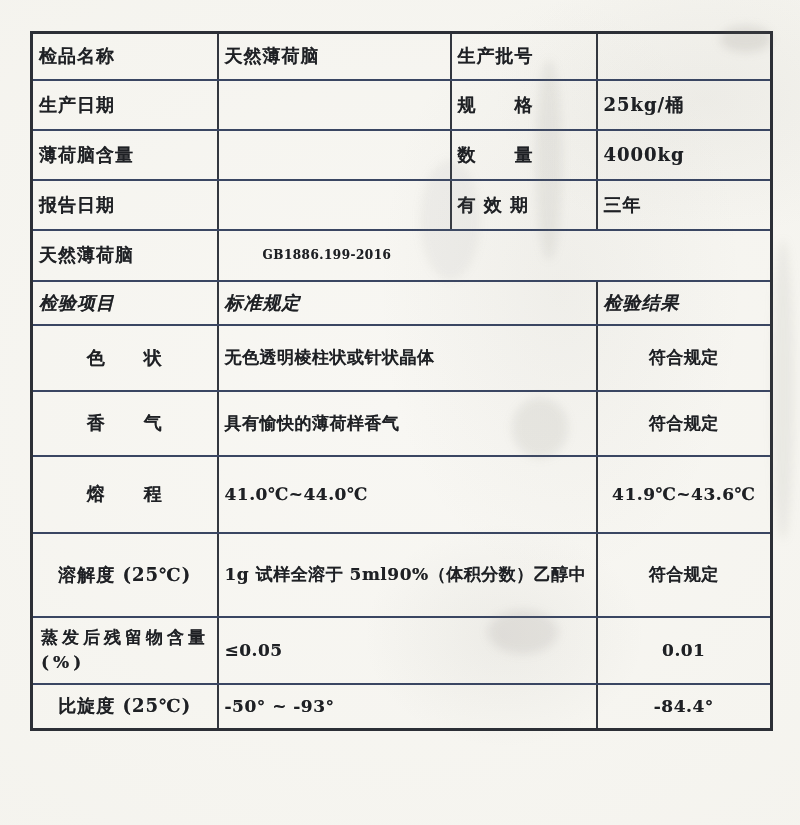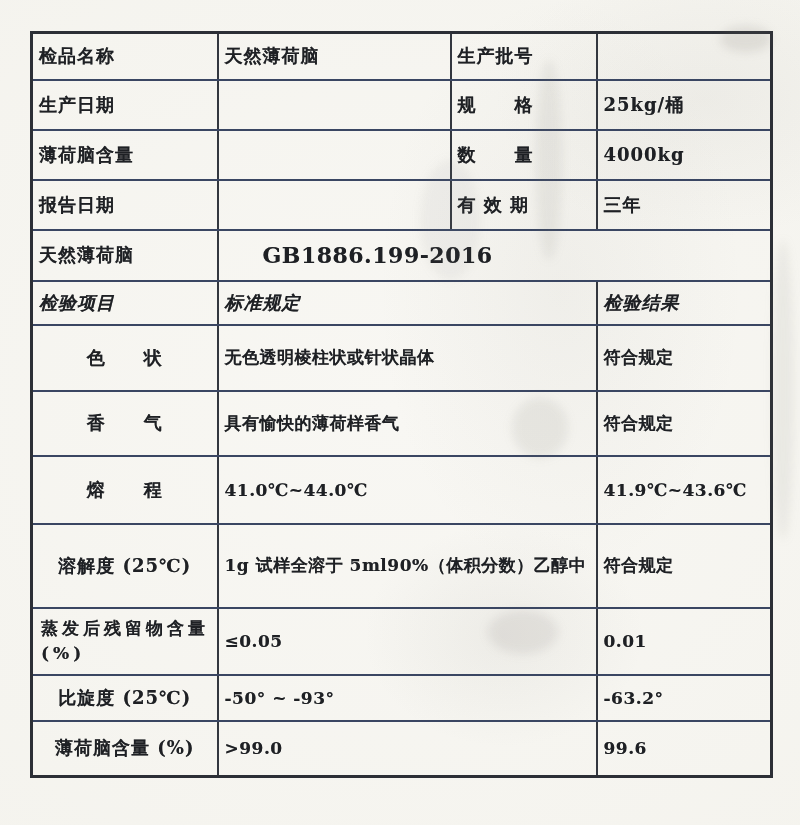--- a/index.html
+++ b/index.html
@@ -32,42 +32,42 @@
     border-top-color: #3a4662;
     border-bottom-color: #3a4662;
     vertical-align: middle;
     font-size: 18px;
     font-weight: 600;
     letter-spacing: 1px;
     padding: 2px 6px;
     text-shadow: 0 0 0.5px rgba(30,32,36,0.55);
   }
   .c-center { text-align: left; }
-  .c-standard { text-align: left; padding-left: 44px; font-size: 22px; letter-spacing: 0.5px; }
+  .c-standard { text-align: left; padding-left: 44px; font-size: 12px; letter-spacing: 0.5px; }
   .c-item   { text-align: center; }
   .c-spec   { text-align: left; white-space: nowrap; font-size: 17px; letter-spacing: 0.5px; }
-  .c-result { text-align: left; font-size: 17px; letter-spacing: 0.5px; }
+  .c-result { text-align: center; font-size: 17px; letter-spacing: 0.5px; }
   .c-residue {
     text-align: left; padding-left: 8px;
     white-space: pre-line;
     letter-spacing: 4px;
     font-size: 17px;
     line-height: 1.45;
   }
 
   
   tr:nth-child(1)  { height: 47px; }
   tr:nth-child(2)  { height: 50px; }
   tr:nth-child(3)  { height: 50px; }
   tr:nth-child(4)  { height: 50px; }
   tr:nth-child(5)  { height: 51px; }
   tr:nth-child(6)  { height: 44px; font-style: italic; }
   tr:nth-child(7)  { height: 66px; }
   tr:nth-child(8)  { height: 65px; }
-  tr:nth-child(9)  { height: 68px; }
+  tr:nth-child(9)  { height: 77px; }
   tr:nth-child(10) { height: 84px; }
   tr:nth-child(11) { height: 67px; }
   tr:nth-child(12) { height: 46px; }
   tr:nth-child(13) { height: 56px; }
 
   
   .smudge { position: absolute; pointer-events: none; border-radius: 50%; filter: blur(5px); }
   .s1 { left: 536px; top: 60px;  width: 26px; height: 200px; background: rgba(120,118,112,0.10); }
   .s2 { left: 720px; top: 26px;  width: 52px; height: 26px;  background: rgba(110,108,102,0.14); }
   .s3 { left: 488px; top: 610px; width: 70px; height: 44px;  background: rgba(120,118,112,0.12); }
@@ -147,26 +147,21 @@
       </tr>
       <tr>
         <td class="c-residue">蒸发后残留物含量
 (%)</td>
         <td class="c-spec" colspan="2">≤0.05</td>
         <td class="c-result">0.01</td>
       </tr>
       <tr>
         <td class="c-item">比旋度 (25℃)</td>
         <td class="c-spec" colspan="2">-50° ~ -93°</td>
-        <td class="c-result">-63.2°</td>
-      </tr>
-      <tr>
-        <td class="c-item">薄荷脑含量 (%)</td>
-        <td class="c-spec" colspan="2">&gt;99.0</td>
-        <td class="c-result">99.6</td>
+        <td class="c-result">-84.4°</td>
       </tr>
     </tbody>
   </table>
 
   <div class="smudge s1"></div>
   <div class="smudge s2"></div>
   <div class="smudge s3"></div>
   <div class="smudge s4"></div>
   <div class="smudge s5"></div>
   <div class="smudge s6"></div>

